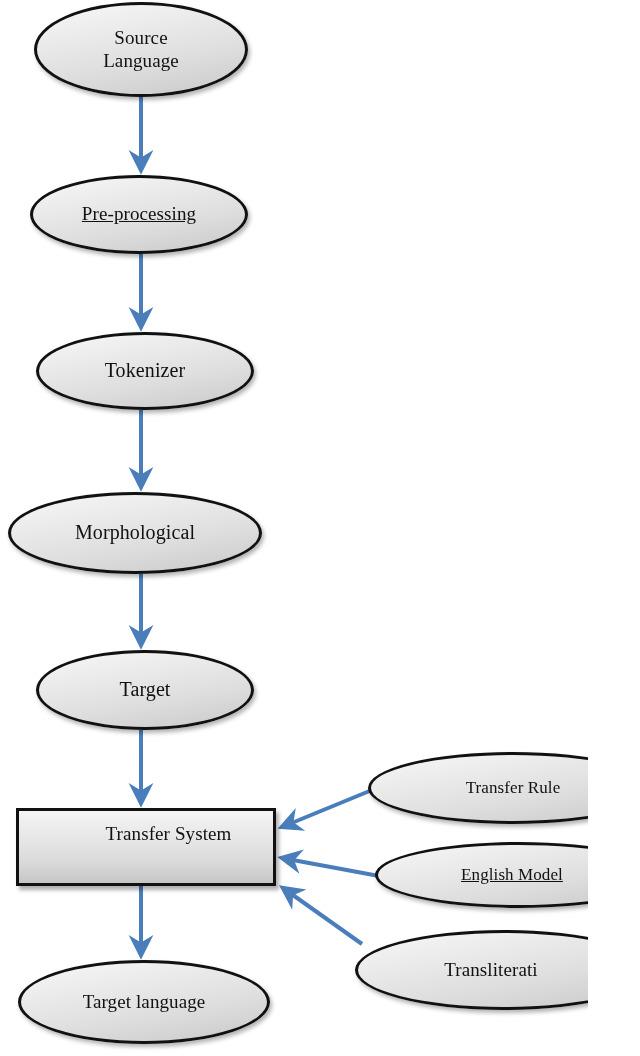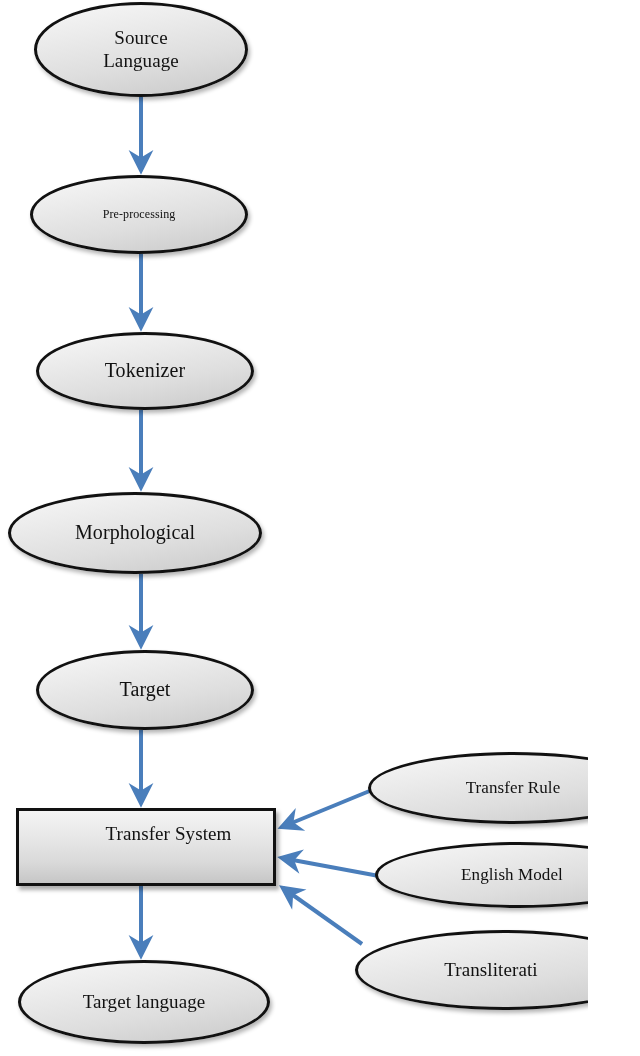--- a/index.html
+++ b/index.html
@@ -49,21 +49,21 @@
   }
   .node-label {
     display: block;
     line-height: 1.18;
     letter-spacing: 0.1px;
     padding: 0 6px;
     white-space: pre-line;
   }
   .fs-20 { font-size: 20px; }
   .fs-19 { font-size: 19px; }
-  .fs-18 { font-size: 12px; }
+  .fs-18 { font-size: 19px; text-decoration: underline; }
   .fs-17 { font-size: 17px; }
 </style>
 </head>
 <body>
 
 <div id="canvas">
 
   <svg id="edges" viewBox="0 0 640 1056" width="640" height="1056" xmlns="http://www.w3.org/2000/svg">
     <defs>
       <marker id="arrowhead" markerWidth="7" markerHeight="7" refX="5.2" refY="3.5" orient="auto" markerUnits="strokeWidth">
@@ -117,20 +117,20 @@
 
   <div class="node node-ellipse" style="left:18px; top:960px; width:252px; height:84px;">
     <span class="node-label fs-19">Target language</span>
   </div>
 
   <div class="node node-ellipse" style="left:368px; top:752px; width:290px; height:72px;">
     <span class="node-label fs-17" style="">Transfer Rule</span>
   </div>
 
   <div class="node node-ellipse" style="left:375px; top:842px; width:288px; height:66px;">
-    <span class="node-label fs-17" style="margin-right:14px;">English Model</span>
+    <span class="node-label fs-17" style="margin-right:14px;text-decoration:underline;">English Model</span>
   </div>
 
   <div class="node node-ellipse" style="left:355px; top:930px; width:298px; height:80px;">
     <span class="node-label fs-19" style="margin-right:26px;">Transliterati</span>
   </div>
 
 </div>
 
 </body></html>

